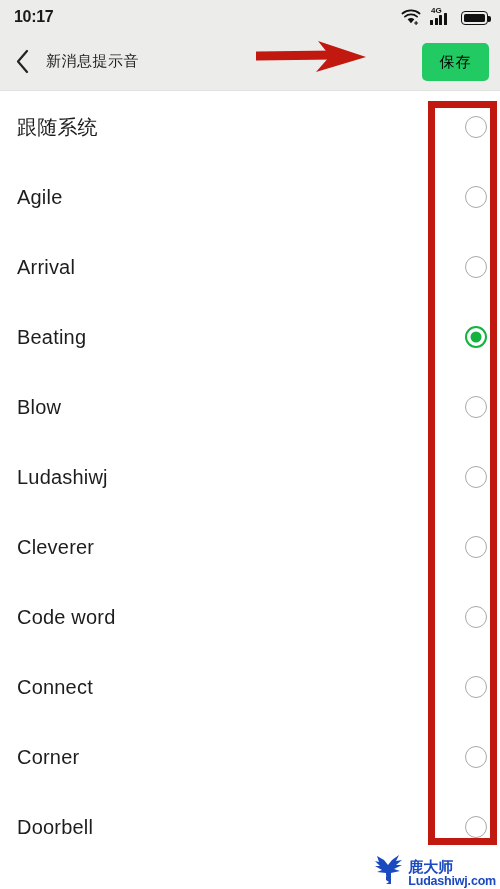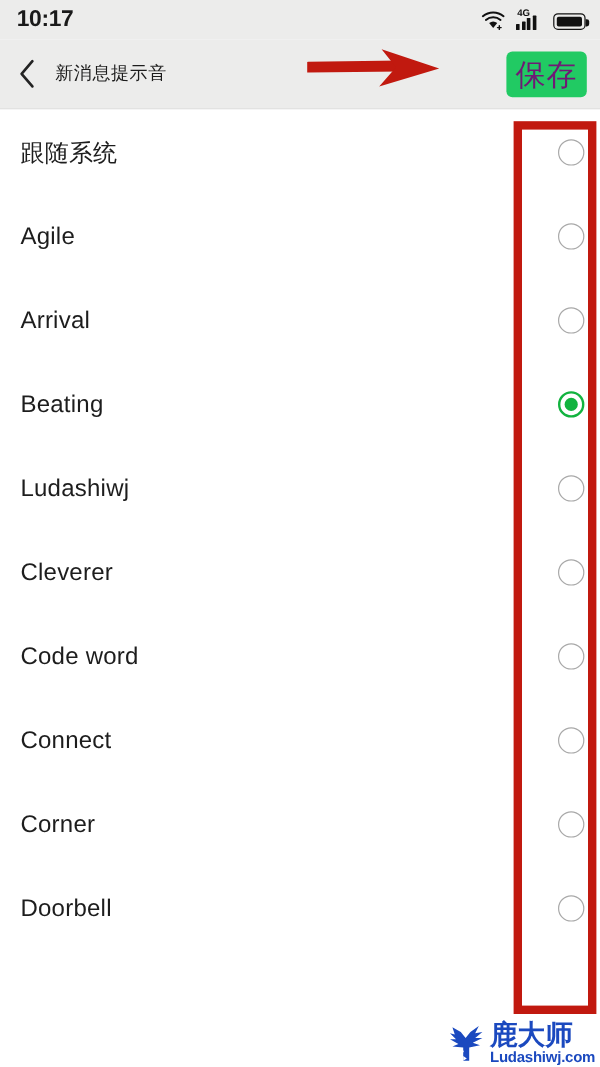--- a/index.html
+++ b/index.html
@@ -11,21 +11,21 @@
   }
   #screen { position:relative; width:500px; height:889px; background:#fff; }
 
   
   .statusbar{
     position:absolute; left:0; top:0; width:500px; height:33px;
     background:#ececeb;
     display:flex; align-items:center; justify-content:space-between;
     padding:0 12px 0 14px;
   }
-  .clock{ font-size:19px; font-weight:bold; color:#1a1a1a; letter-spacing:-0.3px; }
+  .clock{ font-size:16px; font-weight:bold; color:#1a1a1a; letter-spacing:-0.3px; }
   .sysicons{ display:flex; align-items:flex-end; gap:9px; }
 
   
   .wifi{ position:relative; width:20px; height:16px; }
   .wifi svg{ display:block; }
   
   .signal{ position:relative; width:22px; height:17px; display:flex; align-items:flex-end; gap:1.5px; }
   .signal .b{ width:3px; background:#111; border-radius:0.5px; }
   .signal .b1{height:5px} .signal .b2{height:7.5px} .signal .b3{height:10px} .signal .b4{height:12.5px}
   .signal .g{ position:absolute; top:-1px; left:1px; font-size:8px; font-weight:bold; color:#111; line-height:1; }
@@ -51,21 +51,21 @@
     width:44px; height:58px; display:flex; align-items:center; justify-content:center;
     cursor:pointer;
   }
   .back svg{ display:block; }
   .title{ font-size:15px; color:#1c1c1c; font-weight:500; margin-left:2px; letter-spacing:0.5px; }
   .savebtn{
     position:absolute; right:11px; top:10px;
     width:67px; height:38px; border-radius:5px;
     background:#21ca63;
     display:flex; align-items:center; justify-content:center;
-    color:#701a75; font-size:25px; letter-spacing:1px;
+    color:#000000; font-size:15px; letter-spacing:1px;
     cursor:pointer;
   }
 
   
   .list{
     position:absolute; left:0; top:92px; width:500px; height:797px;
     background:#fff;
   }
   .row{
     position:relative; height:70px; width:500px;
@@ -103,21 +103,21 @@
   }
 
   
   .watermark{
     position:absolute; right:4px; bottom:2px;
     display:flex; align-items:flex-end; gap:2px;
     pointer-events:none; user-select:none;
   }
   .wm-logo{ width:36px; height:34px; }
   .wm-text{ display:flex; flex-direction:column; align-items:flex-start; line-height:1; }
-  .wm-cn{ font-size:23px; font-weight:bold; color:#1b49bf; letter-spacing:0px; }
+  .wm-cn{ font-size:15px; font-weight:bold; color:#1b49bf; letter-spacing:0px; }
   .wm-en{ font-size:12.5px; font-weight:bold; color:#1b49bf; margin-top:1px; letter-spacing:-0.2px; }
 </style>
 </head>
 <body>
 
 <div id="screen">
 
   <div class="statusbar">
     <div class="clock">10:17</div>
     <div class="sysicons">
@@ -173,20 +173,24 @@
     <div class="row">
       <span class="label">Arrival</span>
       <span class="radio"></span>
     </div>
 
     <div class="row sel">
       <span class="label">Beating</span>
       <span class="radio"></span>
     </div>
 
+    <div class="row">
+      <span class="label">Blow</span>
+      <span class="radio"></span>
+    </div>
 
     <div class="row">
       <span class="label">Ludashiwj</span>
       <span class="radio"></span>
     </div>
 
     <div class="row">
       <span class="label">Cleverer</span>
       <span class="radio"></span>
     </div>

